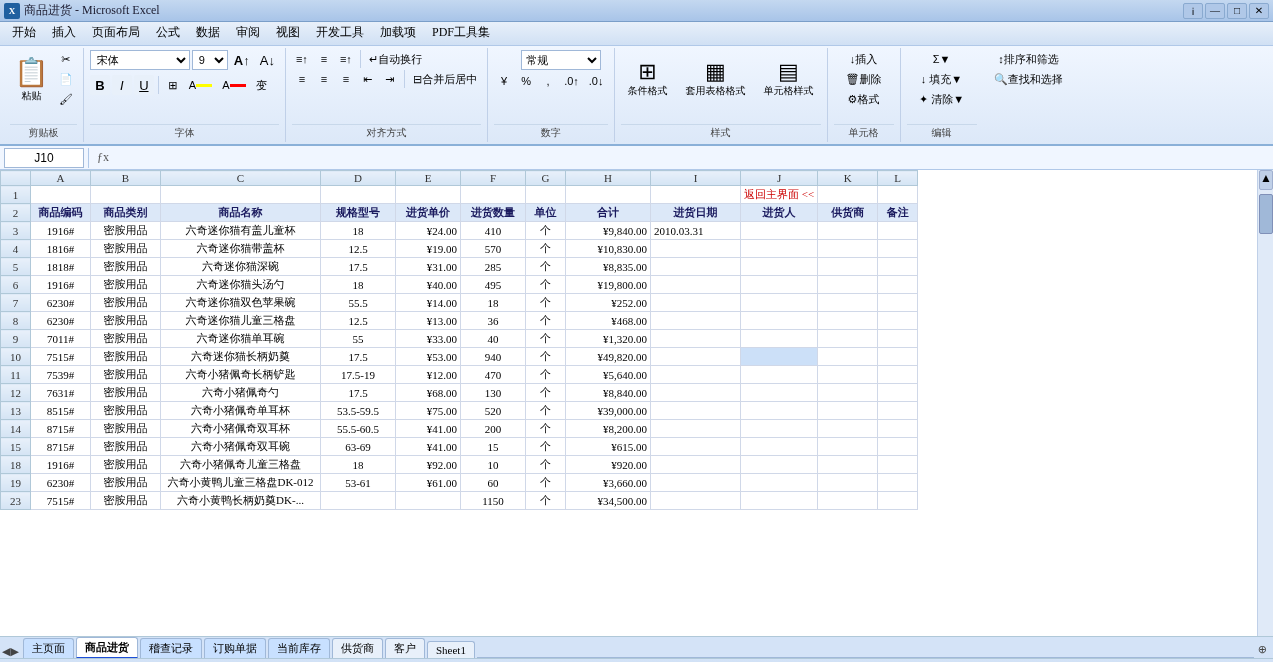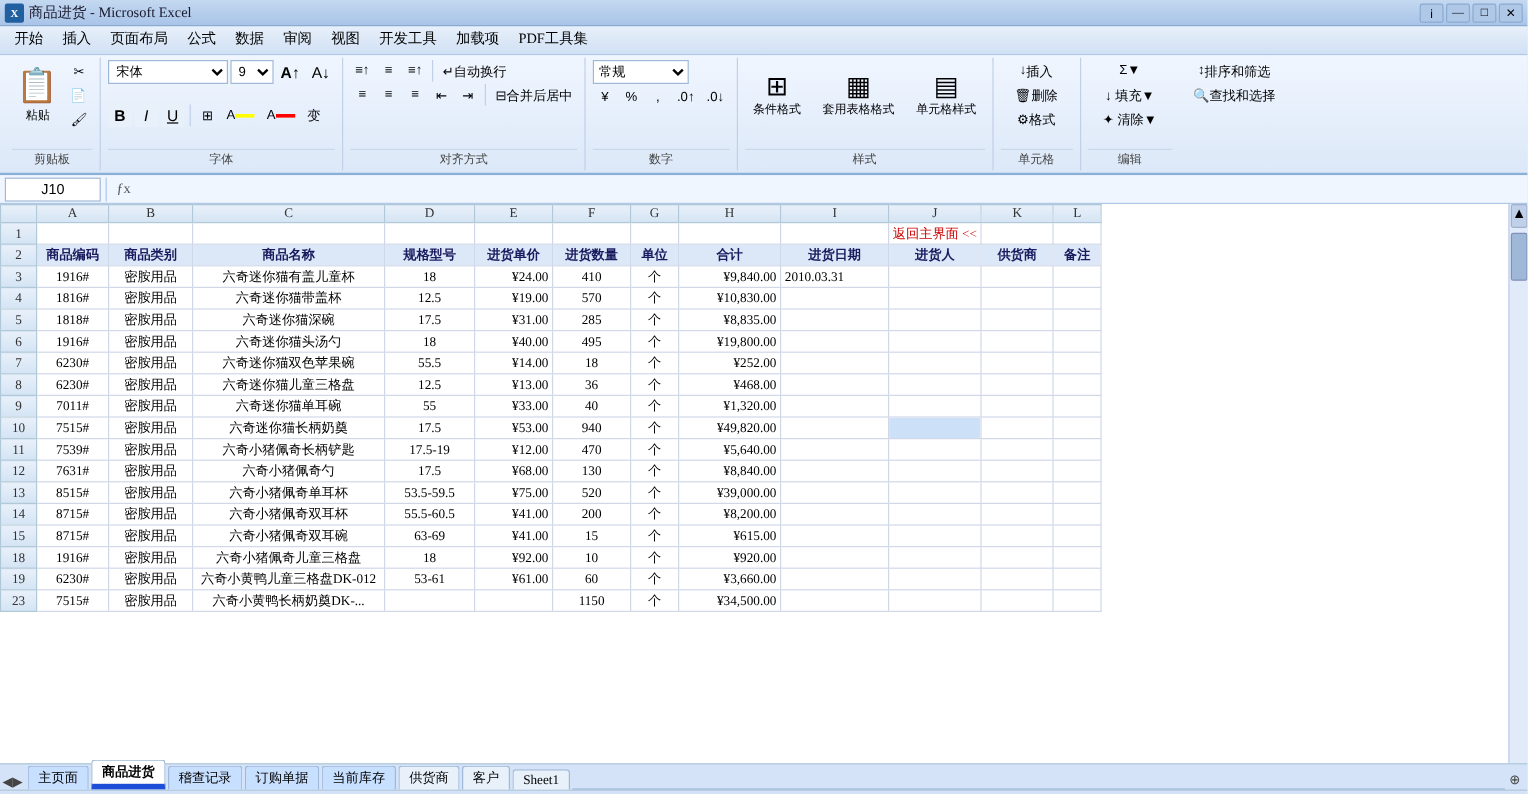--- a/index.html
+++ b/index.html
@@ -173,21 +173,21 @@
       background: #e8f0fa;
       border: 1px solid #a0b8d8;
       border-bottom: none;
       cursor: pointer;
       border-radius: 3px 3px 0 0;
       margin-right: 2px;
     }
     .sheet-tab.active {
       background: white;
       font-weight: bold;
-      border-bottom: 5px solid #1d4ed8;
+      border-bottom: 1px solid #1d4ed8;
     }
     .sheet-tab.colored { background: #c8e0ff; }
     
     
     .status-bar {
       height: 22px;
       background: linear-gradient(to bottom, #d4e3f7, #c4d8f0);
       border-top: 1px solid #b0c8d8;
       display: flex;
       align-items: center;
@@ -265,20 +265,21 @@
     }
     .paste-icon { font-size: 28px; color: #2060a0; }
     .paste-label { font-size: 10px; }
     
     .num-select {
       width: 80px;
       height: 20px;
       border: 1px solid #a0b8d8;
       font-size: 11px;
       background: white;
+      margin-left: 27px;
     }
     
     .scrollbar-v {
       width: 16px;
       background: #e0eaf8;
       border-left: 1px solid #c0d0e8;
       flex-shrink: 0;
     }
   </style>
 </head>
@@ -322,21 +323,21 @@
         <div style="display:flex;flex-direction:column;gap:2px;">
           <div class="small-btn">✂</div>
           <div class="small-btn">📄</div>
           <div class="small-btn">🖌</div>
         </div>
       </div>
       <div class="rib-group-label">剪贴板</div>
     </div>
 
     <div class="rib-group">
-      <div class="rib-group-inner" style="flex-direction:column;align-items:flex-start;gap:16px;">
+      <div class="rib-group-inner" style="flex-direction:column;align-items:flex-start;gap:5px;">
         <div style="display:flex;align-items:center;gap:2px;">
           <select class="font-select">
             <option>宋体</option>
           </select>
           <select class="size-select">
             <option>9</option>
           </select>
           <button class="small-btn" style="font-size:13px;font-weight:bold;">A↑</button>
           <button class="small-btn" style="font-size:13px;">A↓</button>
         </div>

